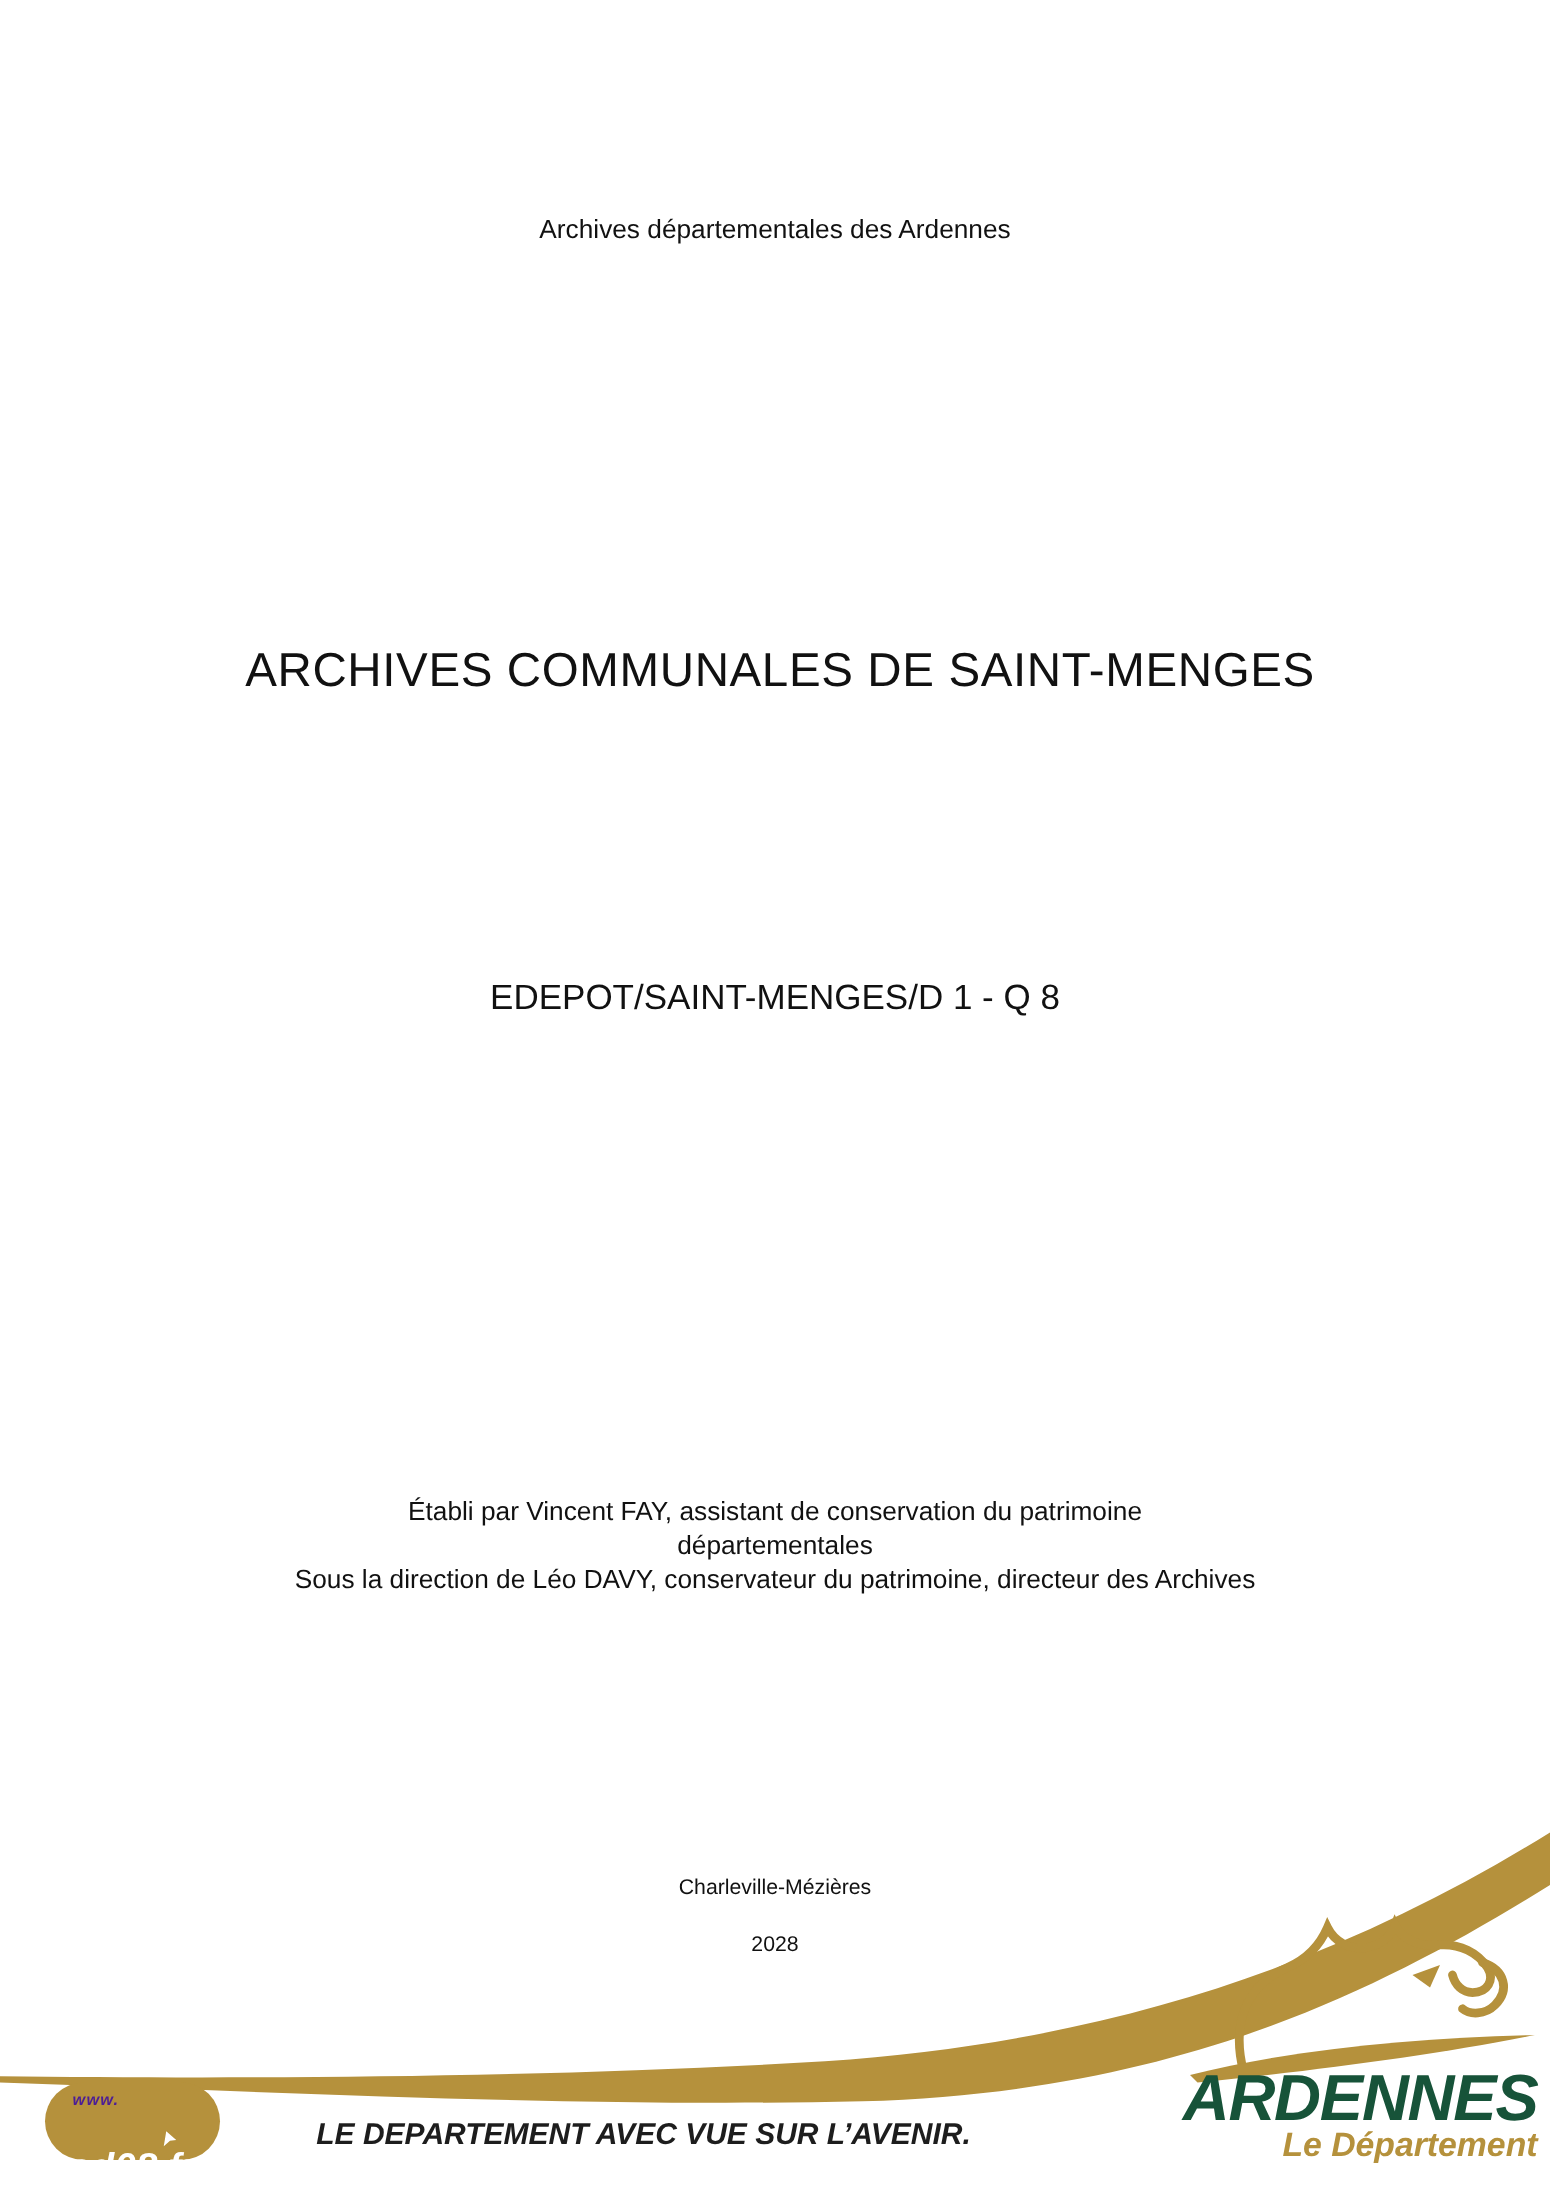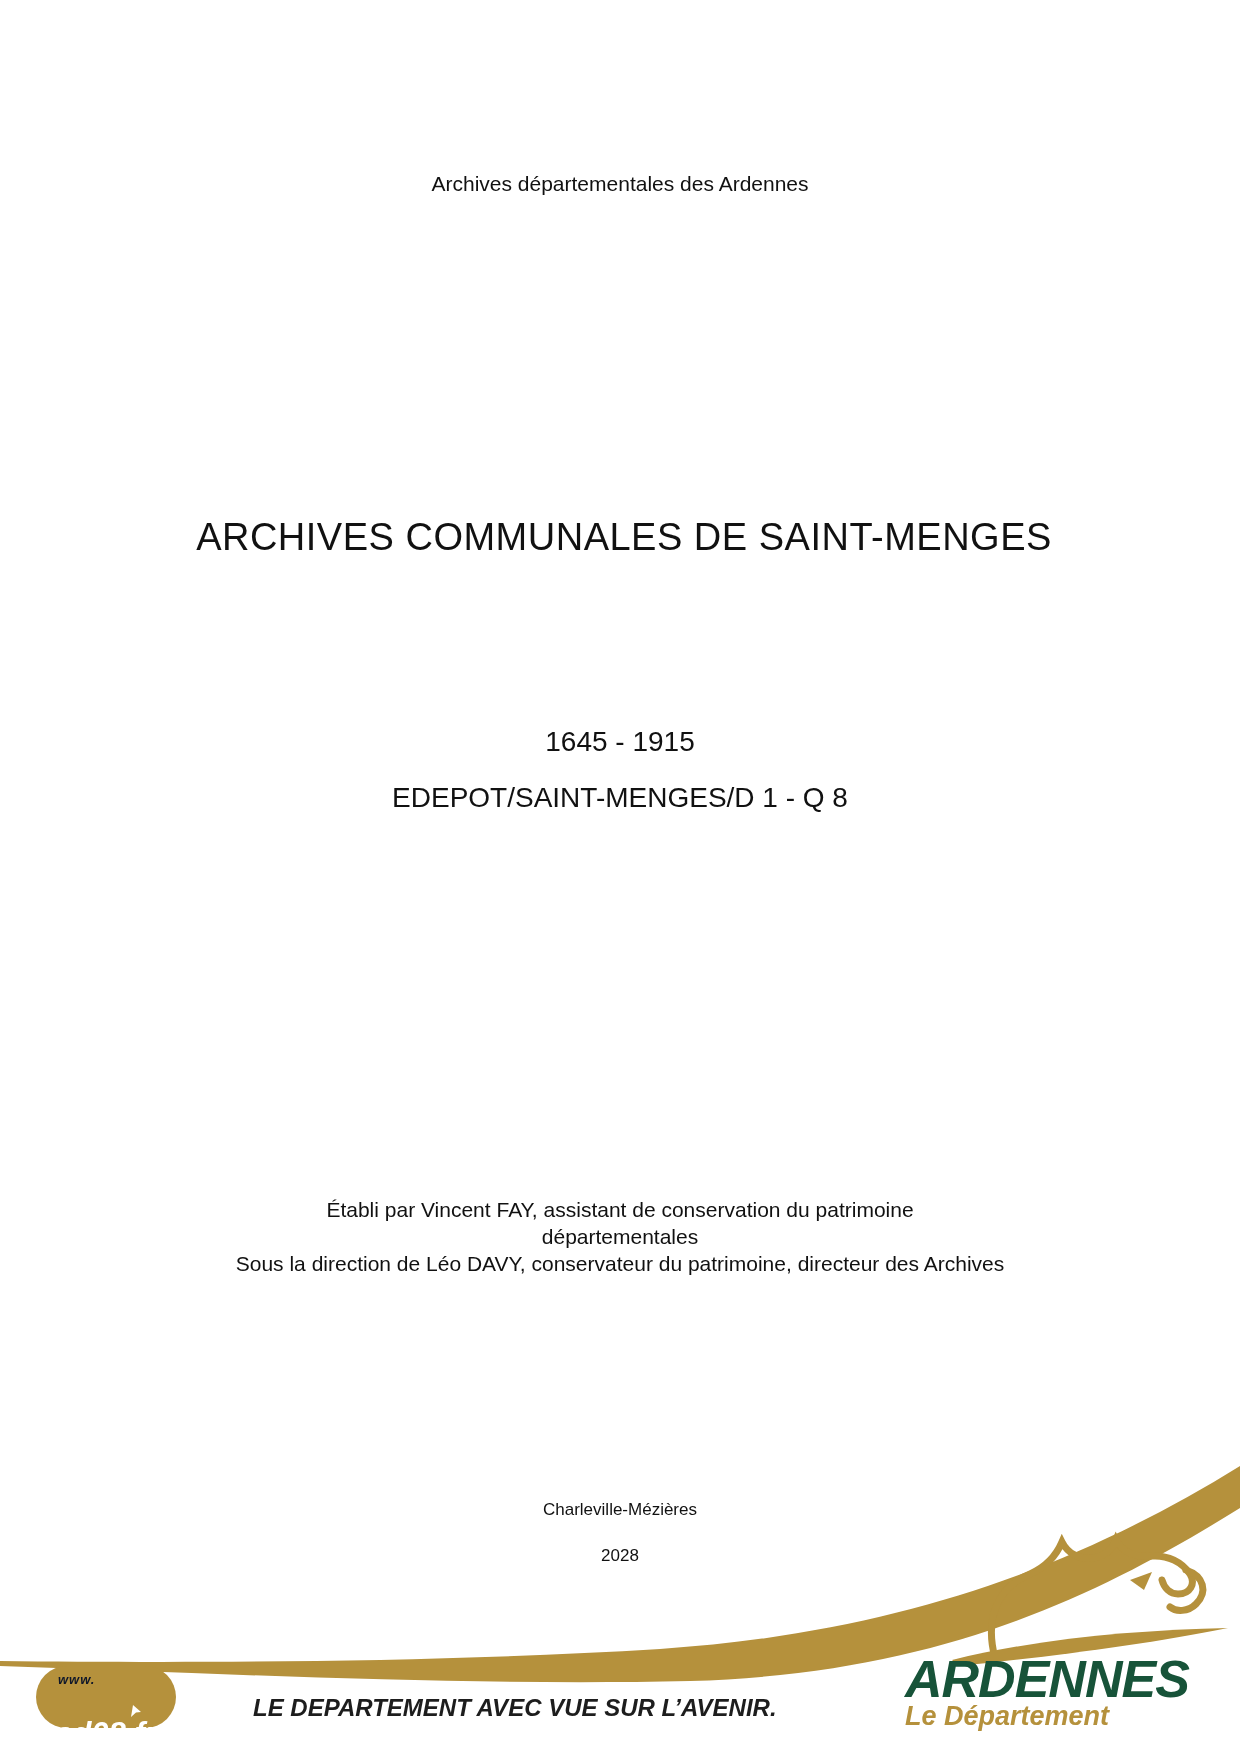--- a/index.html
+++ b/index.html
@@ -22,38 +22,38 @@
 
   .footer-svg{position:absolute;left:0;top:1430px;width:1240px;height:323px;}
 
   .cd08-logo{
     position:absolute;left:36px;top:1666px;width:140px;height:62px;
     background:var(--gold,#b5913c);
     border-radius:31px;
   }
   .cd08-www{
     position:absolute;left:22px;top:6px;
-    color:#0f172a;font-size:13px;font-style:italic;font-weight:bold;letter-spacing:1px;
+    color:#4c1d95;font-size:13px;font-style:italic;font-weight:bold;letter-spacing:1px;
   }
   .cd08-domain{
     position:absolute;left:0;right:0;top:14px;text-align:center;
     color:#ffffff;font-size:31px;font-weight:bold;font-style:italic;margin-top:36px;
   }
   .cd08-cursor{position:absolute;left:92px;top:36px;}
 
   .slogan{
     position:absolute;left:253px;top:1694px;width:560px;
     font-size:24px;font-weight:bold;font-style:italic;
     color:var(--slogan,#1d1d1d);
     letter-spacing:0px;white-space:nowrap;
   }
 
   .ardennes-logo{
     position:absolute;left:905px;top:1652px;width:325px;
-    text-align:left;
+    text-align:right;
   }
   .ardennes-name{
     font-size:52px;font-weight:bold;font-style:italic;
     color:var(--green,#175339);
     letter-spacing:-1px;line-height:54px;white-space:nowrap;
   }
   .ardennes-tagline{
     margin-top:-4px;
     font-size:27px;font-weight:bold;font-style:italic;
     color:var(--gold,#b5913c);
@@ -62,21 +62,20 @@
 </style>
 </head>
 <body>
 
 <div class="page">
 
   <div class="centered institution">Archives départementales des Ardennes</div>
 
   <h1 class="centered doc-title">ARCHIVES COMMUNALES DE SAINT-MENGES</h1>
 
-  <div class="centered date-range">1645 - 1915</div>
 
   <div class="centered ref-code">EDEPOT/SAINT-MENGES/D 1 - Q 8</div>
 
   <div class="centered credits">
     <div>Établi par Vincent FAY, assistant de conservation du patrimoine</div>
     <div>départementales</div>
     <div>Sous la direction de Léo DAVY, conservateur du patrimoine, directeur des Archives</div>
   </div>
 
   <div class="centered place">Charleville-Mézières</div>

